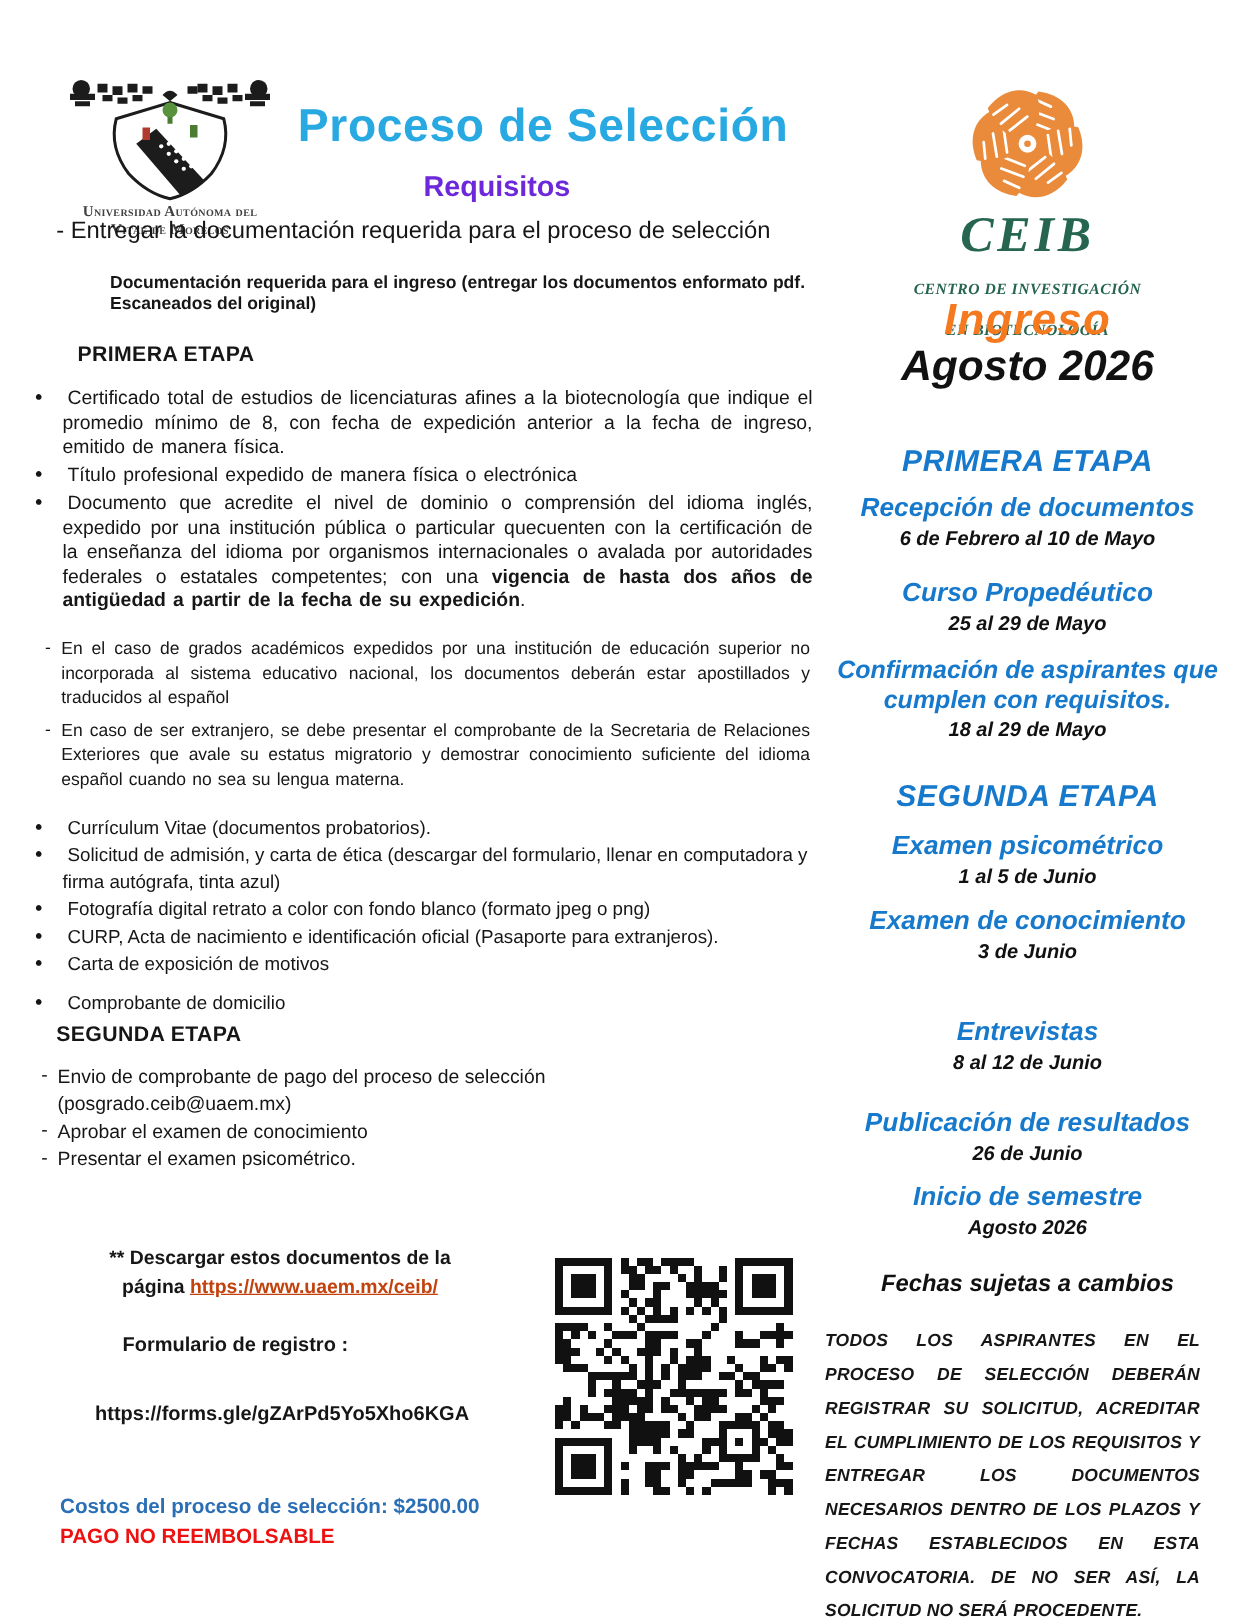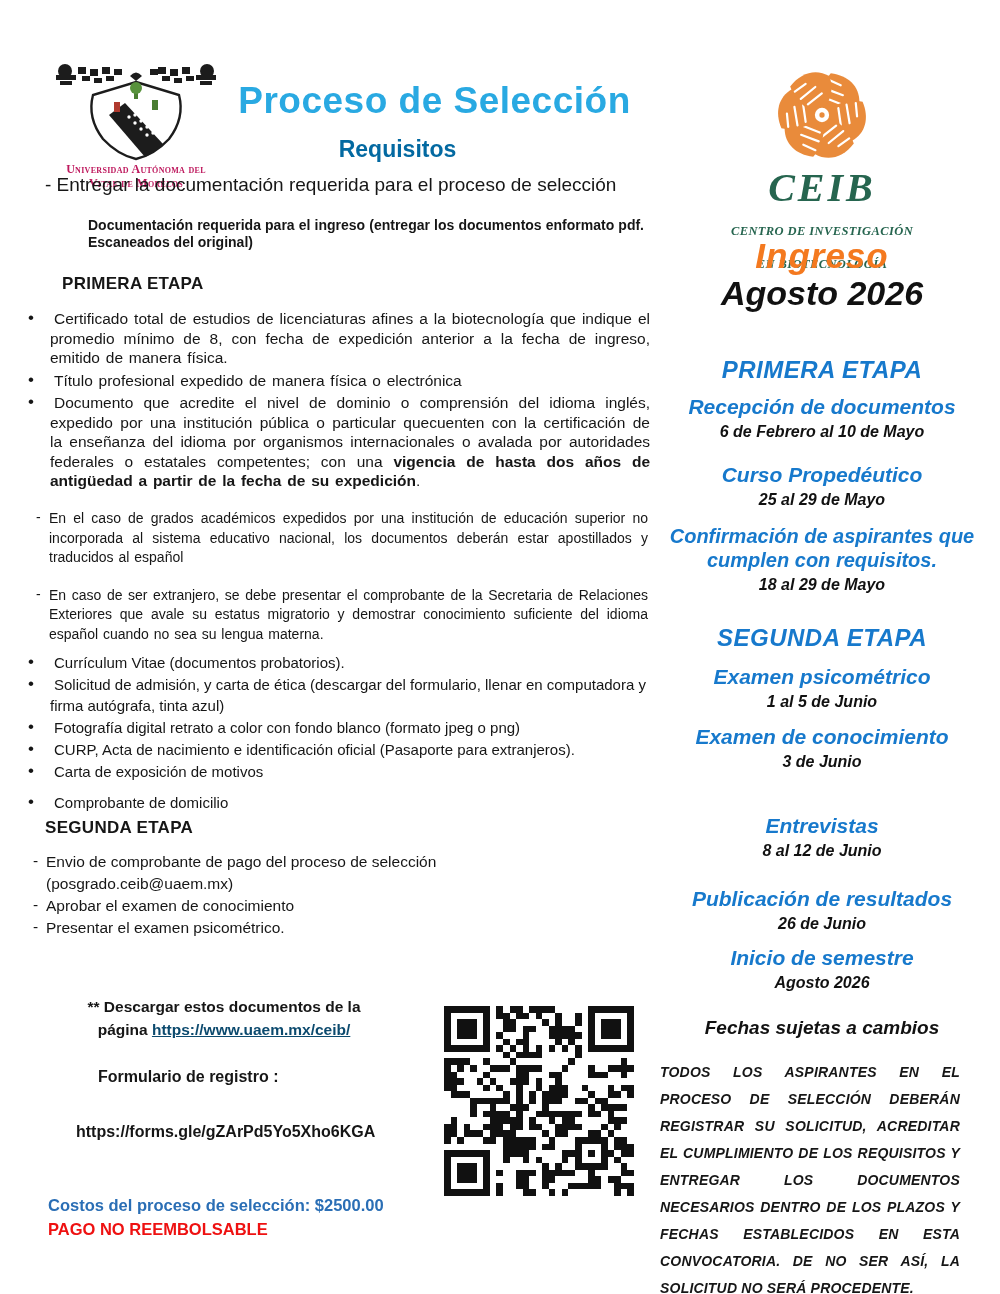--- a/index.html
+++ b/index.html
@@ -9,26 +9,26 @@
     font-family:"Liberation Sans","DejaVu Sans",sans-serif;
     -webkit-font-smoothing:antialiased;
   }
   .abs{position:absolute;}
   b{font-weight:bold;}
 
   
   .uaem{left:50px;top:60px;width:172px;text-align:center;}
   .uaem svg{display:block;margin:0 auto;}
   .uaem-name{font-family:"Liberation Serif","DejaVu Serif",serif;font-weight:bold;
-    font-variant:small-caps;font-size:12px;line-height:14px;color:#be185d;letter-spacing:.3px;}
+    font-variant:small-caps;font-size:12px;line-height:14px;color:#404040;letter-spacing:.3px;}
 
   .title{left:222px;top:80px;width:425px;text-align:center;
     font-size:37px;font-weight:bold;color:#29A9E2;letter-spacing:.5px;}
   .subtitle{left:240px;top:136px;width:315px;text-align:center;
-    font-size:23px;font-weight:bold;color:#0369a1;}
+    font-size:23px;font-weight:bold;color:#6d28d9;}
   .intro{left:45px;top:174px;width:625px;font-size:19px;color:#161616;}
   .docnote{left:88px;top:217px;width:556px;font-size:14px;font-weight:bold;
     text-align:justify;line-height:17px;}
 
   .h-etapa{font-size:17px;font-weight:bold;color:#161616;letter-spacing:.3px;}
   .h-st1{left:62px;top:274px;}
   .h-st2{left:45px;top:818px;}
 
   .list .li{position:relative;}
   .bullets .li{padding-left:28px;text-indent:4px;}
@@ -36,32 +36,32 @@
     font-size:17px;text-indent:0;}
   .dashes .li{padding-left:13px;}
   .dashes .li::before{content:"-";position:absolute;left:0;top:-1px;}
 
   #bullets1{left:22px;top:309px;width:628px;font-size:15.5px;line-height:19.5px;
     text-align:justify;word-spacing:1.5px;}
   #bullets1 .li + .li{margin-top:3px;}
 
   #notes{left:36px;top:509px;width:612px;font-size:14px;line-height:19.5px;
     text-align:justify;word-spacing:1px;}
-  #notes .li + .li{margin-top:18px;}
+  #notes .li + .li{margin-top:7px;}
 
   #bullets2{left:22px;top:652px;width:628px;font-size:15px;line-height:21px;}
   #bullets2 .li + .li{margin-top:1px;}
   #bullets2 .li:last-child{margin-top:10px;}
 
   #stage2items{left:33px;top:851px;width:610px;font-size:15.5px;line-height:22px;}
   #stage2items .li{white-space:pre-line;}
 
   .download{left:58px;top:995px;width:332px;text-align:center;
     font-size:15.5px;font-weight:bold;line-height:23px;}
-  .dl-link{color:#0c4a6e;text-decoration:underline;cursor:pointer;text-align:center;}
+  .dl-link{color:#c2410c;text-decoration:underline;cursor:pointer;text-align:center;}
   .formlabel{left:98px;top:1068px;font-size:16px;font-weight:bold;}
   .formurl{left:76px;top:1123px;font-size:16px;font-weight:bold;}
 
   .qr{left:441px;top:1006px;width:196px;height:190px;}
   .qr svg{width:100%;height:100%;background:#fff;}
 
   .cost{left:48px;top:1196px;width:400px;text-align:left;
     font-size:16.5px;font-weight:bold;color:#2A6EB5;}
   .norefund{margin-top:5px;color:#EE1111;}
 

